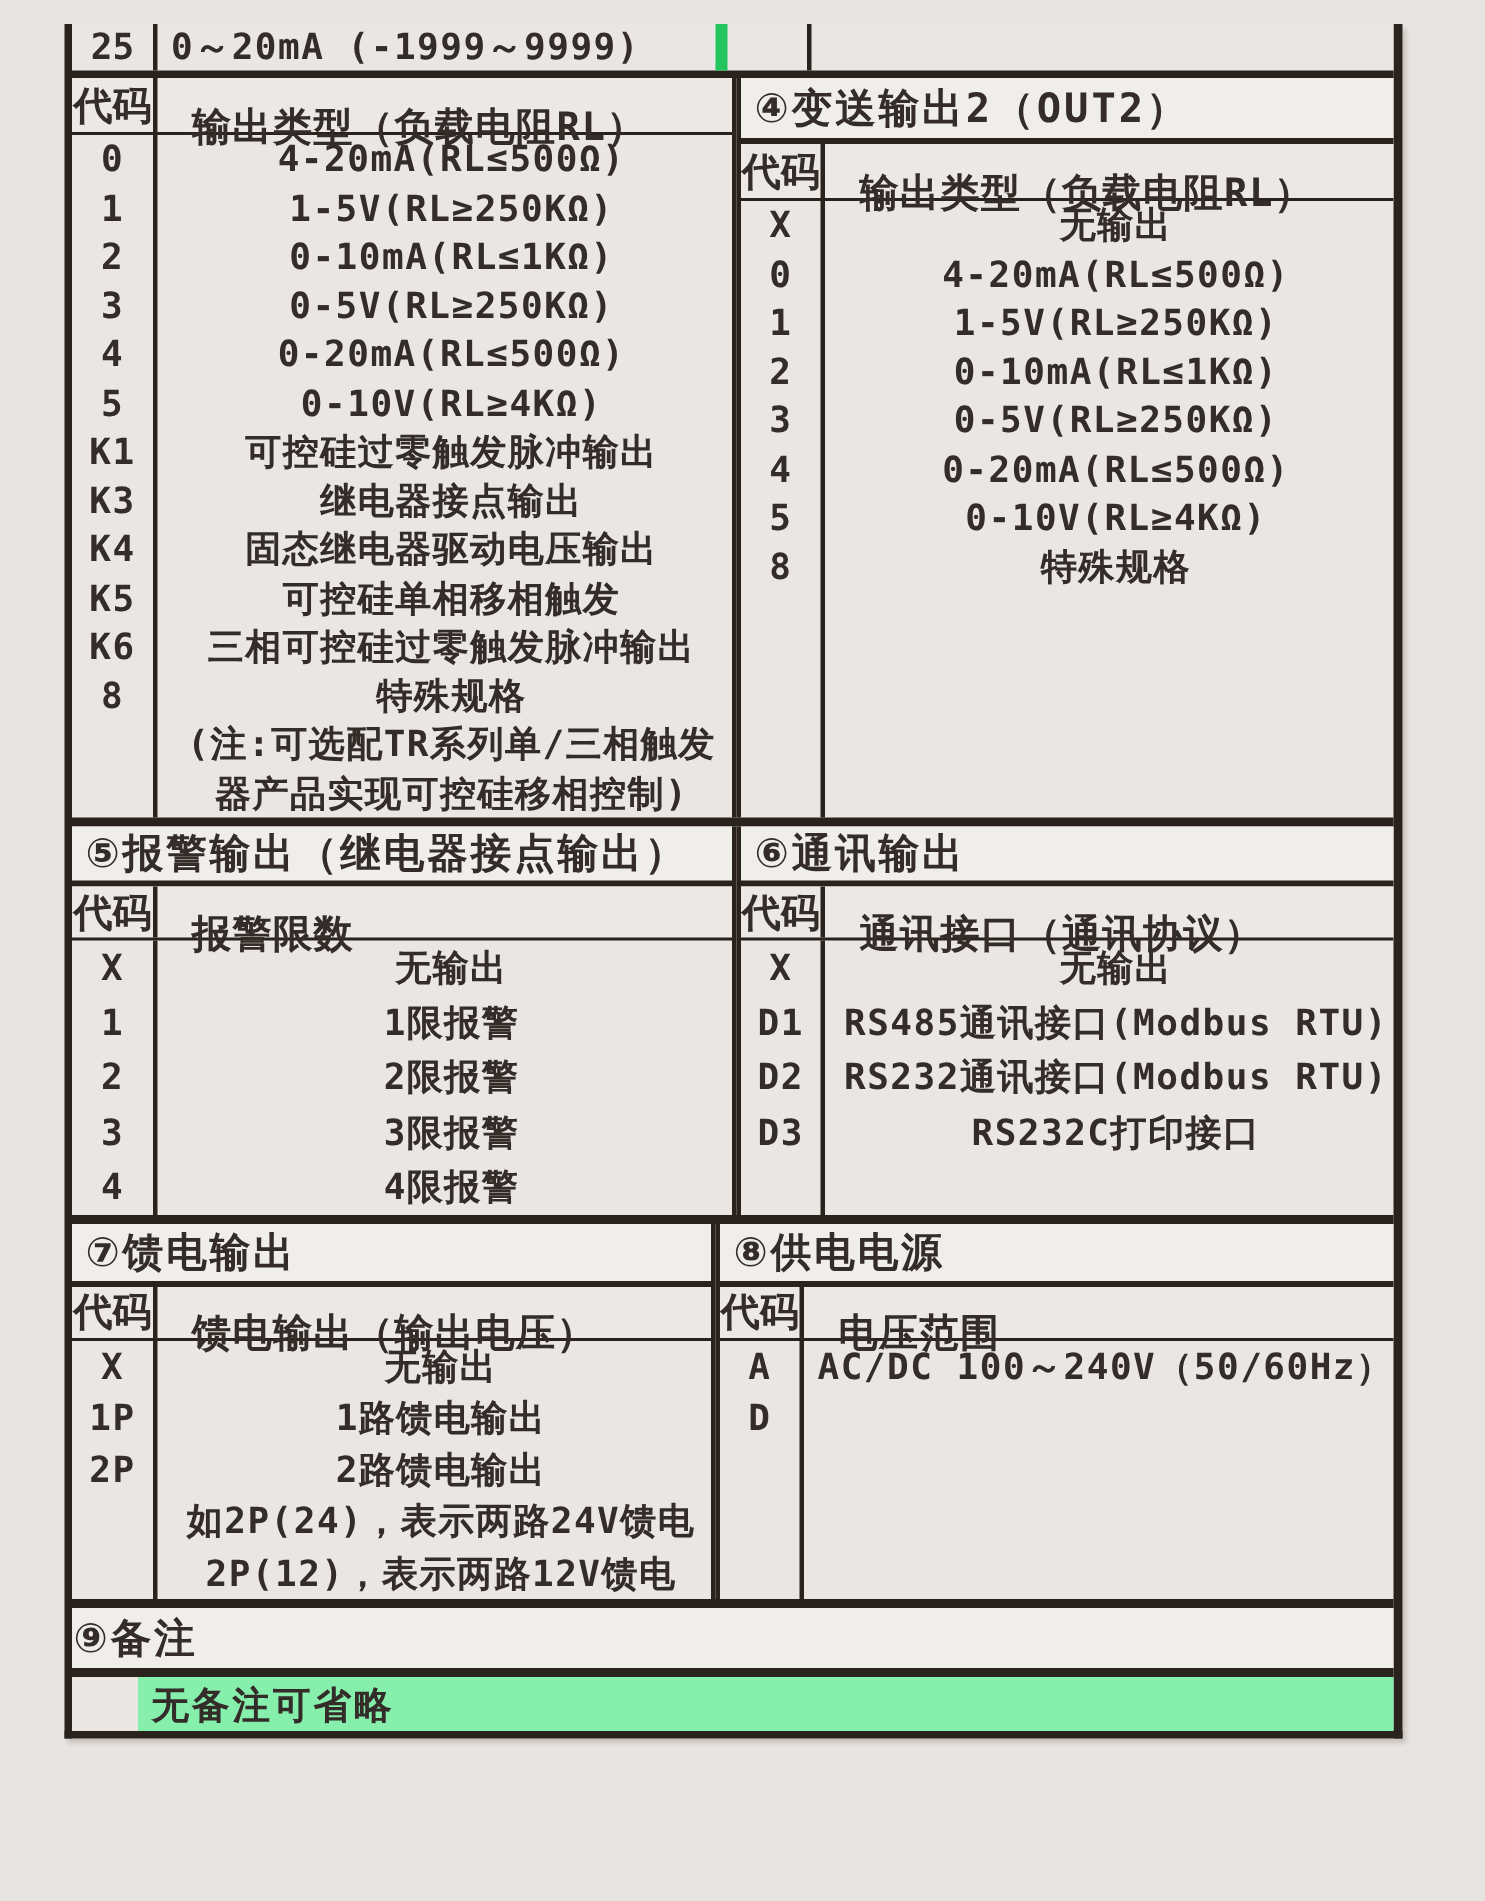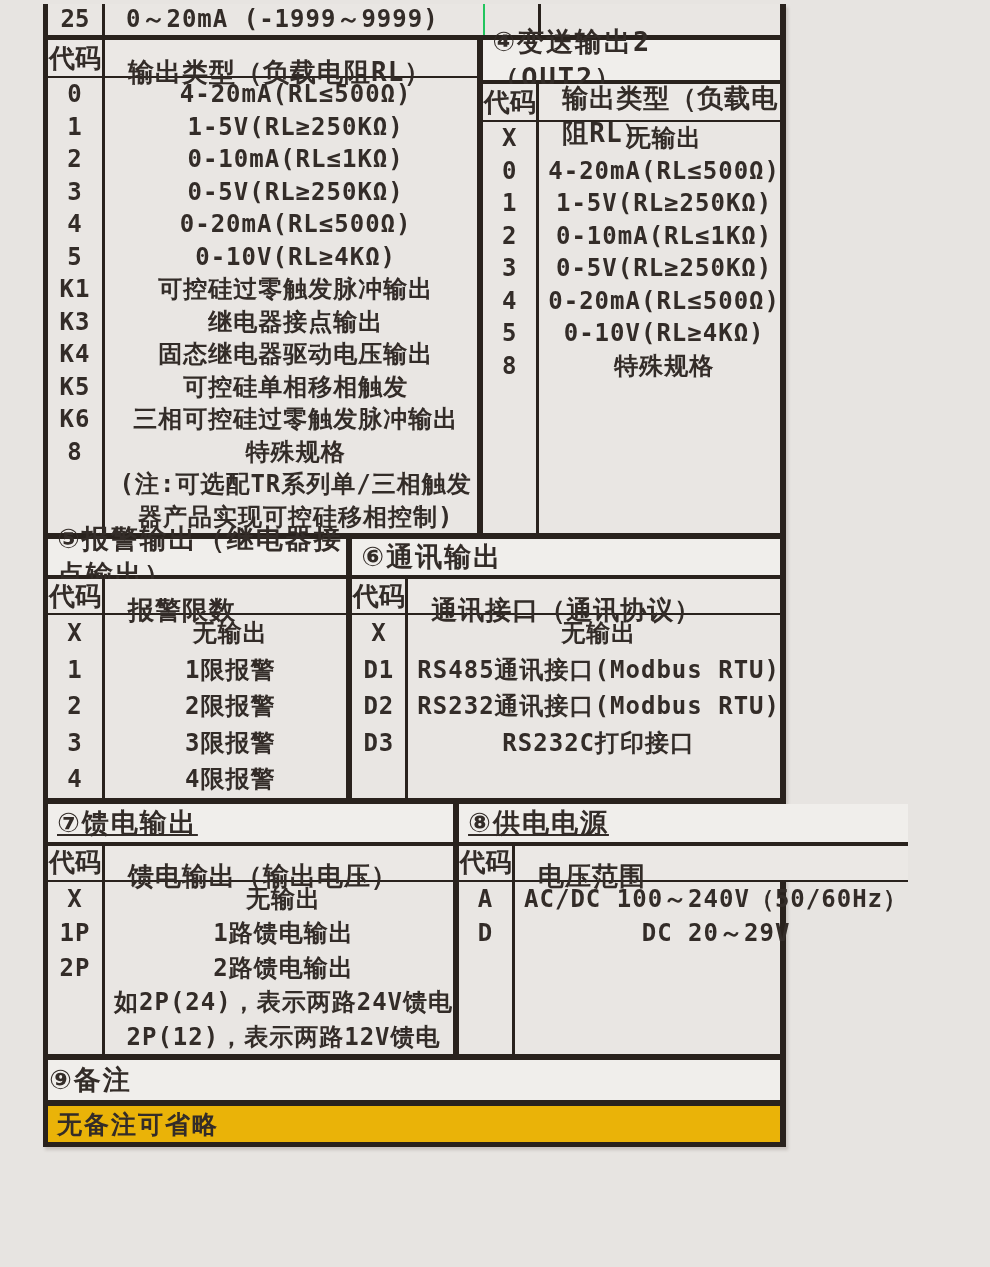--- a/index.html
+++ b/index.html
@@ -6,53 +6,53 @@
   html,body { width: 990px; height: 1267px; }
   body {
     background: #e7e4e1;
     font-family: "DejaVu Sans Mono", "DejaVu Sans", "Liberation Sans", sans-serif;
     color: #332c28;
     font-weight: 700;
     overflow: hidden;
     position: relative;
   }
   .tbl {
-    position: absolute; left: 43px; top: 4px;
-    width: 743px;
+    position: absolute; left: 43px; top: 16px;
+    width: 892px;
     border: 5px solid #29221d; border-top: none; border-right-width: 6px;
     background: #e9e6e3;
     box-shadow: 2px 3px 3px rgba(60,45,35,0.18);
   }
   .hline { height: 6px; background: #29221d; }
   .hline.thin { height: 5px; }
 
   
   .top-row { display: flex; height: 31px; background: #e9e6e3; }
   .top-row .c { height: 100%; }
   .top-row .c1 { width: 57px; border-right: 3px solid #29221d; text-align: center; line-height: 30px; font-size: 24px; }
-  .top-row .c2 { width: 380px; border-right: 2px solid #22c55e; line-height: 30px; font-size: 24px; padding-left: 21px; letter-spacing: 1px; }
+  .top-row .c2 { width: 380px; border-right: 8px solid #22c55e; line-height: 30px; font-size: 24px; padding-left: 9px; letter-spacing: 1px; }
   .top-row .c3 { width: 56px; border-right: 3px solid #29221d; }
   .top-row .c4 { flex: 1; }
 
   
   .pair { display: flex; align-items: stretch; }
   .sec { display: flex; flex-direction: column; }
   .sec.left  { width: 443px; border-right: 3px solid #29221d; }
   .sec.right { flex: 1; border-left: 3px solid #29221d; }
 
   .sec-title {
     background: #f0eeeb;
     border-bottom: 4px solid #29221d;
     font-size: 27px; letter-spacing: 2px;
     padding-left: 9px;
     display: flex; align-items: center;
   }
   .b2 .sec-title { height: 44px; }
   .b3 .sec-title { height: 40px; }
-  .b4 .sec-title { height: 42px; text-decoration: underline; }
+  .b4 .sec-title { height: 42px; }
 
   .sec-head { display: flex; height: 38px; border-bottom: 2px solid #29221d; background: #ebe8e5; font-size: 26px; }
   .b3 .sec-head, .b4 .sec-head { height: 36px; }
   .sec-head .code-h { width: 57px; border-right: 3px solid #29221d; display: flex; align-items: center; justify-content: center; letter-spacing: 0; text-align: center; }
   .sec.right .sec-head .code-h, .sec.right .code-col { width: 56px; }
   .sec-head .label-h { flex: 1; display: flex; align-items: center; padding-left: 23px; letter-spacing: 1px; margin-top: 28px; }
 
   .sec-body { display: flex; flex: 1; }
   .code-col { width: 57px; border-right: 3px solid #29221d; }
   .type-col { flex: 1; text-align: center; }
@@ -66,23 +66,23 @@
   .b3 .sec-body { height: 186px; }
   .b4 .sec-body { height: 190px; }
 
   
   .remark-title {
     height: 40px; background: #f0eeeb;
     font-size: 27px; letter-spacing: 2px; padding-left: 1px;
     display: flex; align-items: center;
   }
   .remark-note {
-    height: 36px; background: #eab308;
+    height: 36px; background: #86efac;
     font-size: 25px; letter-spacing: 2px; padding-left: 9px;
-    display: flex; align-items: center;
+    display: flex; align-items: center; margin-left: 44px;
   }
 </style>
 </head>
 <body>
 
 <div class="tbl">
 
   <div class="top-row">
     <div class="c c1">25</div>
     <div class="c c2">0～20mA (-1999～9999)</div>
@@ -245,21 +245,20 @@
         <div class="code-h">代码</div>
         <div class="label-h">电压范围</div>
       </div>
       <div class="sec-body">
         <div class="code-col">
             <div class="line">A</div>
             <div class="line">D</div>
           </div>
         <div class="type-col">
             <div class="line">AC/DC 100～240V（50/60Hz）</div>
-            <div class="line">DC 20～29V</div>
           </div>
       </div>
     </div>
   </div>
 
   <div class="hline"></div>
 
   <div class="remark-title">⑨备注</div>
   <div class="hline"></div>
   <div class="remark-note">无备注可省略</div>

